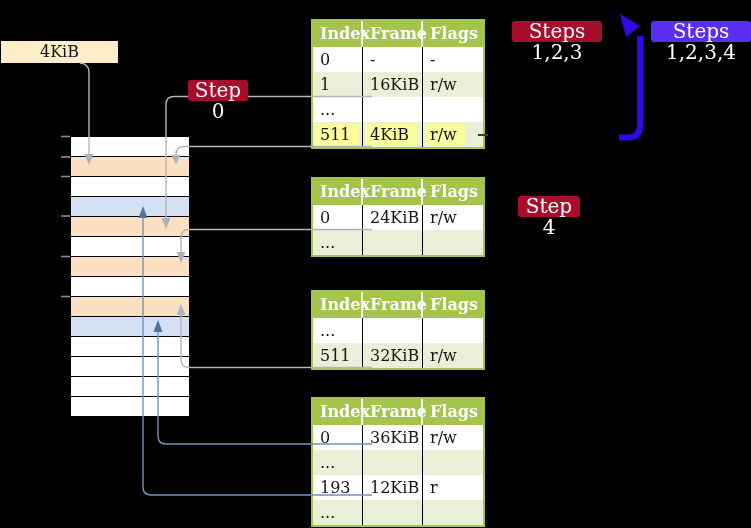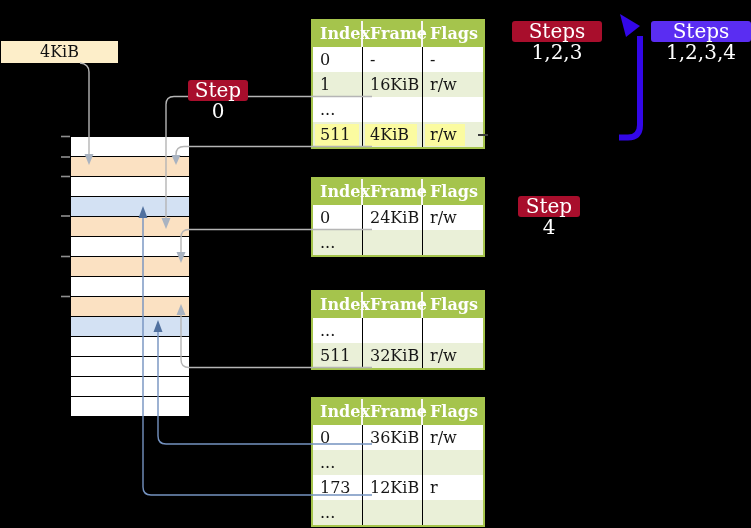--- a/index.html
+++ b/index.html
@@ -160,21 +160,21 @@
       <div class="td"><span>0</span></div>
       <div class="td"><span>36KiB</span></div>
       <div class="td"><span>r/w</span></div>
     </div>
     <div class="trow g">
       <div class="td"><span>...</span></div>
       <div class="td"><span></span></div>
       <div class="td"><span></span></div>
     </div>
     <div class="trow w">
-      <div class="td"><span>173</span></div>
+      <div class="td"><span>193</span></div>
       <div class="td"><span>12KiB</span></div>
       <div class="td"><span>r</span></div>
     </div>
     <div class="trow g">
       <div class="td"><span>...</span></div>
       <div class="td"><span></span></div>
       <div class="td"><span></span></div>
     </div>
   </div>
 

